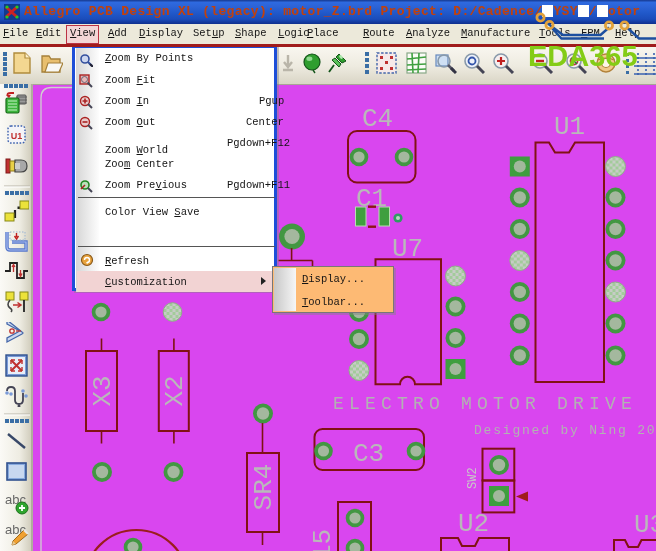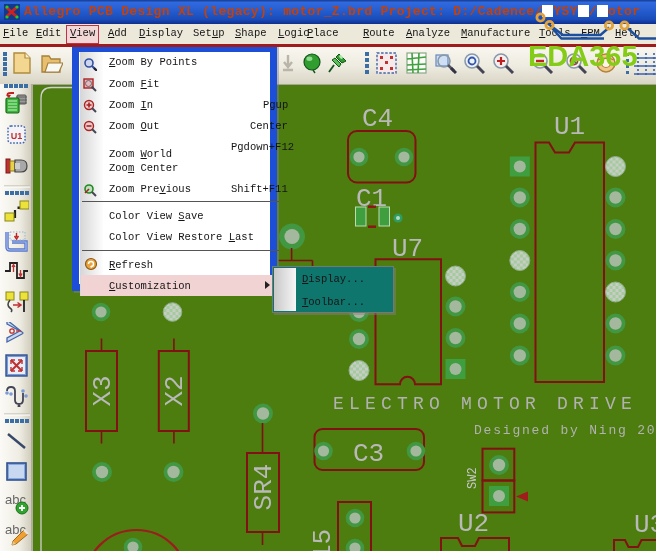--- a/index.html
+++ b/index.html
@@ -5,32 +5,32 @@
 html,body{margin:0;padding:0;}
 body{width:656px;height:551px;position:relative;overflow:hidden;font-family:"Liberation Mono",monospace;background:#000;}
 #titlebar{position:absolute;left:0;top:0;width:656px;height:24px;background:linear-gradient(to bottom,#16388e 0%,#2e6ae0 10%,#2c63d6 28%,#2058c9 55%,#1b4cba 80%,#0e2f8e 100%);}
 #titletext{position:absolute;left:24px;top:4px;font:bold 13px "Liberation Mono",monospace;color:#c2410c;white-space:nowrap;letter-spacing:0.3px;}
 .blk{display:inline-block;width:11px;height:12px;background:#fff;vertical-align:-2px;}
 #menubar{position:absolute;left:0;top:24px;width:656px;height:20px;background:#ece9da;border-bottom:1px solid #d8d4c4;}
 .mi{position:absolute;top:3px;font:10.5px "Liberation Mono",monospace;color:#141414;}
 #viewbox{position:absolute;left:66px;top:1px;width:31px;height:17px;background:#f3d6d6;border:1px solid #b34;}
 #toolbar{position:absolute;left:0;top:44px;width:656px;height:40px;background:linear-gradient(to bottom,#faf8f2 0%,#eeebe0 55%,#d9d5c5 100%);border-bottom:1px solid #a8a496;}
 #sidebar{position:absolute;left:0;top:84px;width:33px;height:467px;background:linear-gradient(to right,#fbfaf6 0%,#eeece2 60%,#d2cebe 93%,#9a9687 97%,#c9c5b5 100%);}
-#canvas{position:absolute;left:33px;top:85px;width:623px;height:466px;background:#4d7c0f;}
+#canvas{position:absolute;left:33px;top:85px;width:623px;height:466px;background:#d946ef;}
 #redline{position:absolute;left:0;top:44px;width:656px;height:3px;background:#a01c1c;z-index:60;}
 #eda{position:absolute;left:528px;top:40px;font:bold 29px "Liberation Sans",sans-serif;color:#84cc16;letter-spacing:0;z-index:61;}
 #wmtraces{position:absolute;left:0;top:0;z-index:62;}
-#viewmenu{position:absolute;left:72px;top:45px;width:205px;height:246px;background:#fff;border:7px solid #1d4ed8;box-shadow:2px 2px 0 rgba(130,130,130,0.45);z-index:50;box-sizing:border-box;}
+#viewmenu{position:absolute;left:72px;top:45px;width:205px;height:246px;background:#fff;border:3px solid #1d4ed8;box-shadow:2px 2px 0 rgba(130,130,130,0.45);z-index:50;box-sizing:border-box;}
 #vgutter{position:absolute;left:1px;top:0px;width:23px;height:244px;background:linear-gradient(to right,#d6d6d6,#fdfdfd);}
 .vrow{position:absolute;left:30px;font:10.5px "Liberation Mono",monospace;color:#141414;white-space:nowrap;}
 .vsc{position:absolute;font:10.5px "Liberation Mono",monospace;color:#141414;margin-left:20px;}
 .vsep{position:absolute;left:3px;width:197px;height:1px;background:#555;}
 #vhl{position:absolute;left:2px;top:223px;width:200px;height:21px;background:#f2d3d3;}
 .varrow{position:absolute;left:186px;top:229px;width:0;height:0;border-left:5px solid #222;border-top:4px solid transparent;border-bottom:4px solid transparent;}
-#submenu{position:absolute;left:272px;top:266px;width:122px;height:47px;background:#0f766e;border:1px solid #777;box-shadow:2px 2px 0 rgba(130,130,130,0.45);z-index:55;box-sizing:border-box;}
+#submenu{position:absolute;left:272px;top:266px;width:122px;height:47px;background:#fdba74;border:1px solid #777;box-shadow:2px 2px 0 rgba(130,130,130,0.45);z-index:55;box-sizing:border-box;}
 #sgutter{position:absolute;left:1px;top:1px;width:22px;height:43px;background:linear-gradient(to right,#c8c8c8,#f6f6f6);}
 .srow{position:absolute;left:29px;font:10.5px "Liberation Mono",monospace;color:#141414;}
 .icon{position:absolute;}
 u{text-decoration:underline;text-underline-offset:1px;}
 </style>
 </head>
 <body>
 <div id="canvas">
 <svg width="623" height="466" viewBox="33 85 623 466" style="position:absolute;left:0;top:0">
 <defs>
@@ -419,24 +419,23 @@
 <span class="vrow" style="top:4px"><u>Z</u>oom By Points</span>
 <span class="vrow" style="top:25.5px">Zoom <u>F</u>it</span>
 <span class="vrow" style="top:47px">Zoom <u>I</u>n</span>
     <span class="vsc" style="left:164px;top:47px">Pgup</span>
 <span class="vrow" style="top:68px">Zoom <u>O</u>ut</span>
     <span class="vsc" style="left:151px;top:68px">Center</span>
 <span class="vrow" style="top:96px">Zoom <u>W</u>orld</span>
     <span class="vsc" style="left:132px;top:89px">Pgdown+F12</span>
 <span class="vrow" style="top:110px">Zoo<u>m</u> Center</span>
 <span class="vrow" style="top:131px">Zoom Pre<u>v</u>ious</span>
-    <span class="vsc" style="left:132px;top:131px">Shift+F11</span>
+    <span class="vsc" style="left:132px;top:131px">Pgdown+F11</span>
 <div class="vsep" style="top:149px"></div>
 <span class="vrow" style="top:158px">Color View <u>S</u>ave</span>
-<span class="vrow" style="top:179px">Color View Restore <u>L</u>ast</span>
 <div class="vsep" style="top:198px"></div>
 <span class="vrow" style="top:206.5px"><u>R</u>efresh</span>
 <span class="vrow" style="top:228px"><u>C</u>ustomization</span>
 <div class="varrow"></div>
 <svg class="icon" style="left:4px;top:5px" width="14" height="14" viewBox="0 0 14 14">
       <circle cx="6" cy="6" r="4" fill="#cdd6ef" stroke="#334f9e" stroke-width="1.6"></circle>
       <path d="M9 9 L13 13" stroke="#334f9e" stroke-width="2.2"></path>
       <path d="M11 11 L14 14" stroke="#223" stroke-width="2"></path>
     </svg>
 <svg class="icon" style="left:4px;top:26px" width="14" height="14" viewBox="0 0 14 14">

